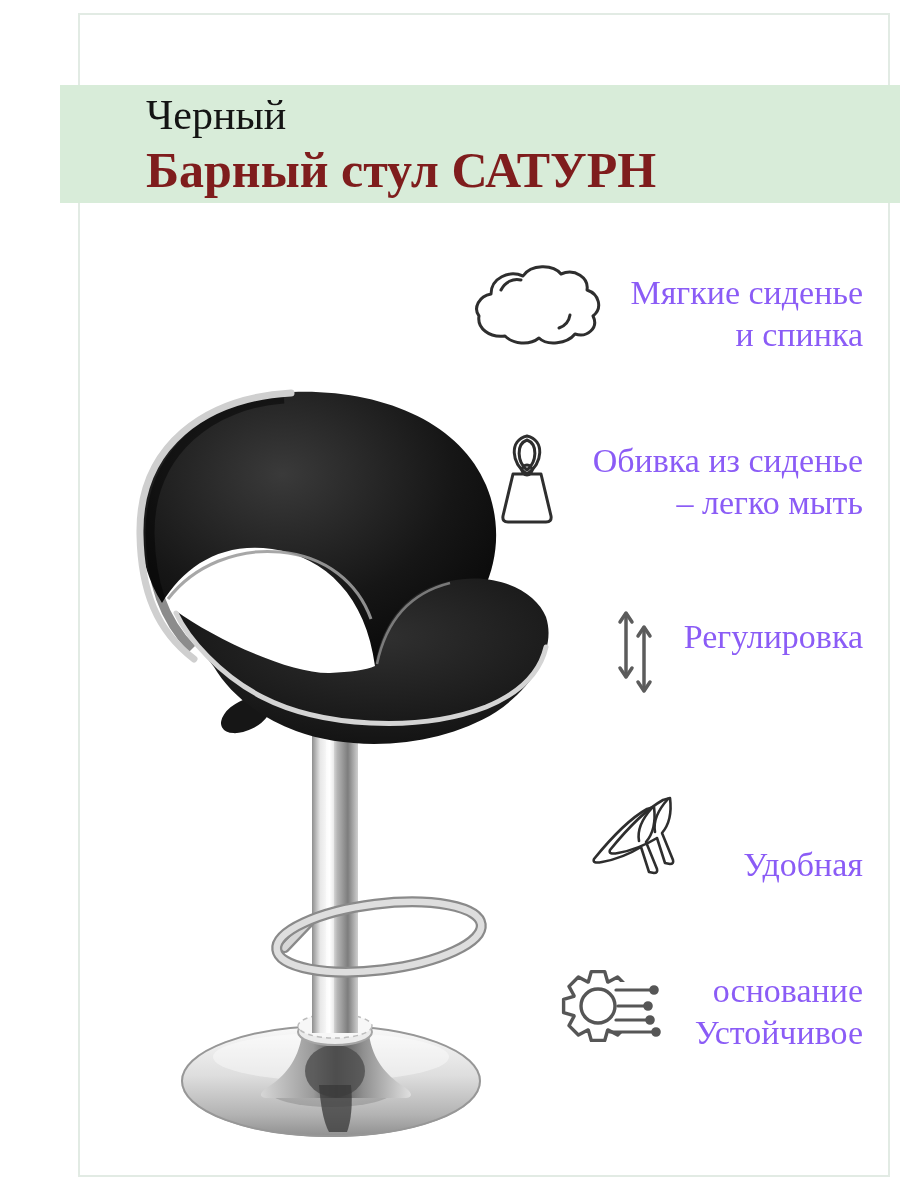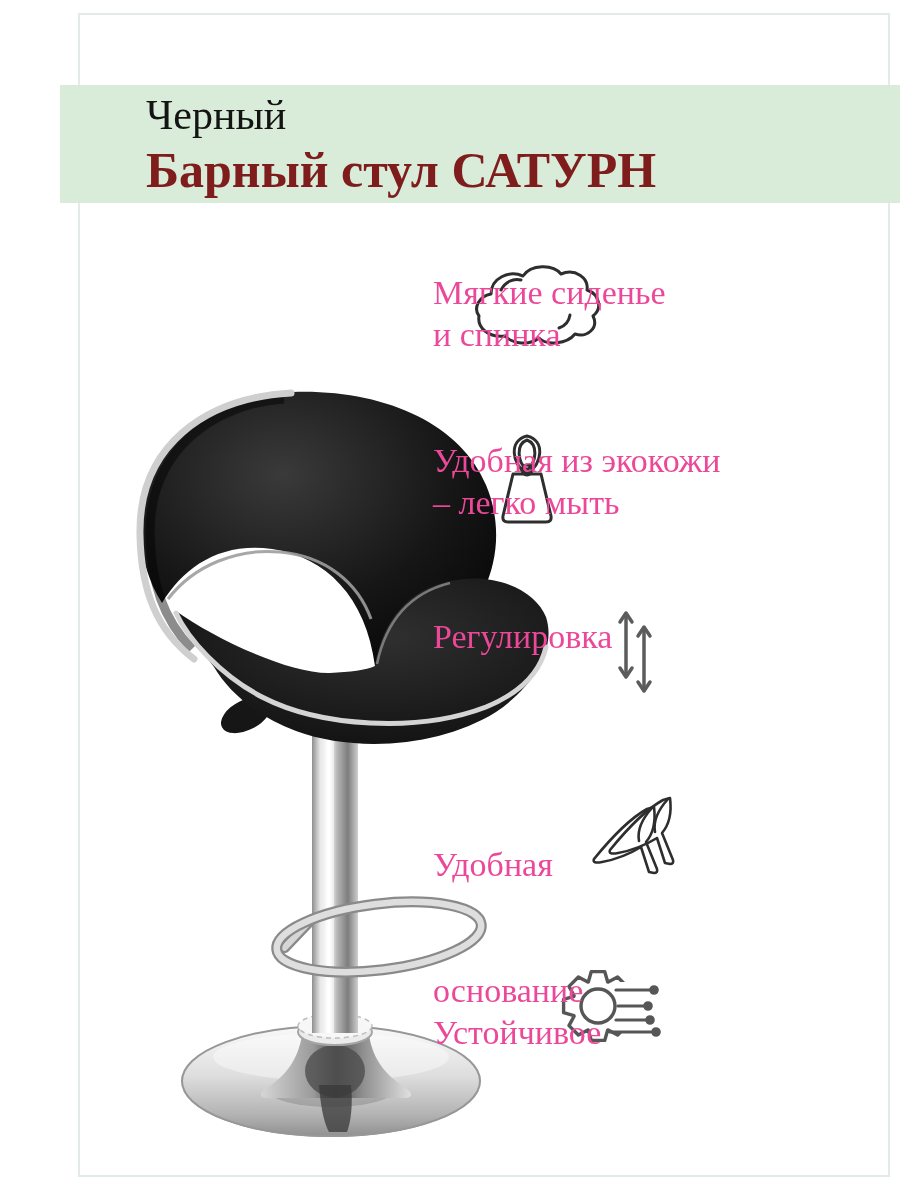--- a/index.html
+++ b/index.html
@@ -11,22 +11,22 @@
     position:absolute;left:45px;top:13px;width:808px;height:1160px;
     border:2px solid #e2ebe4;background:transparent;
   }
   .banner{
     position:absolute;left:27px;top:85px;width:847px;height:118px;
     background:#d8ecd9;box-sizing:border-box;padding:4px 0 0 86px;
   }
   .banner .subtitle{font-size:42px;line-height:52px;font-weight:400;color:#141414;}
   .banner .title{font-size:50px;line-height:58px;font-weight:700;color:#7f1d1d;}
   .feature-text{
-    position:absolute;right:70px;width:430px;text-align:left;
-    font-size:34px;line-height:42px;color:#ec4899;
+    position:absolute;right:70px;width:430px;text-align:right;
+    font-size:34px;line-height:42px;color:#8b5cf6;
   }
   .f1{top:272px;} .f2{top:440px;} .f3{top:616px;} .f4{top:844px;} .f5{top:970px;}
   .icon{position:absolute;}
   .icon-cloud{left:438px;top:260px;}
   .icon-tag{left:466px;top:430px;}
   .icon-arrows{left:583px;top:606px;}
   .icon-heels{left:558px;top:790px;}
   .icon-gear{left:526px;top:958px;}
   .product-photo{position:absolute;left:55px;top:385px;width:470px;height:765px;}
 </style>
@@ -133,21 +133,21 @@
 
   <svg class="icon icon-tag" width="56" height="96" viewBox="0 0 56 96">
     <g fill="none" stroke="#2e2e2e" stroke-width="3" stroke-linecap="round" stroke-linejoin="round">
       <path d="M 28 44 C 12 34 10 10 28 6 C 46 10 44 34 28 44 Z"></path>
       <path d="M 28 40 C 18 32 17 14 28 10 C 39 14 38 32 28 40 Z"></path>
       <circle cx="28" cy="40" r="5"></circle>
       <path d="M 14 44 L 42 44 L 52 86 Q 53 92 47 92 L 9 92 Q 3 92 4 86 Z"></path>
     </g>
   </svg>
   <div class="feature-text f2">
-    <div>Удобная из экокожи</div>
+    <div>Обивка из сиденье</div>
     <div>– легко мыть</div>
   </div>
 
   <svg class="icon icon-arrows" width="40" height="90" viewBox="0 0 40 90">
     <g fill="none" stroke="#5c5c5c" stroke-width="3.5" stroke-linecap="round" stroke-linejoin="round">
       <line x1="10" y1="8" x2="10" y2="70"></line>
       <path d="M 4 16 L 10 7 L 16 16"></path>
       <path d="M 4 62 L 10 71 L 16 62"></path>
       <line x1="28" y1="22" x2="28" y2="84"></line>
       <path d="M 22 30 L 28 21 L 34 30"></path>

